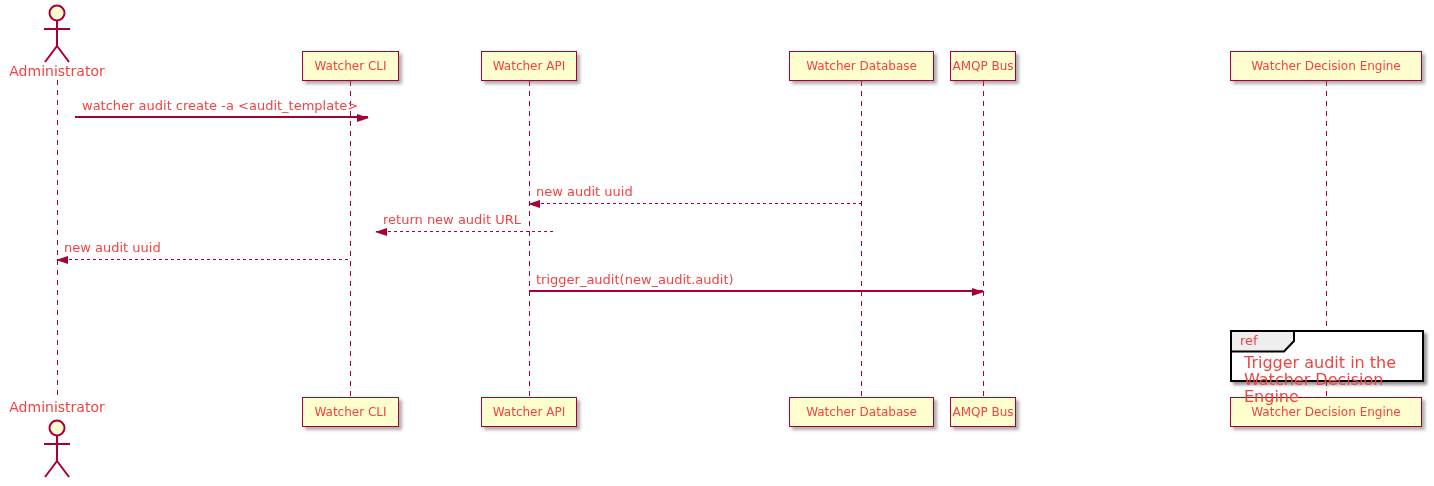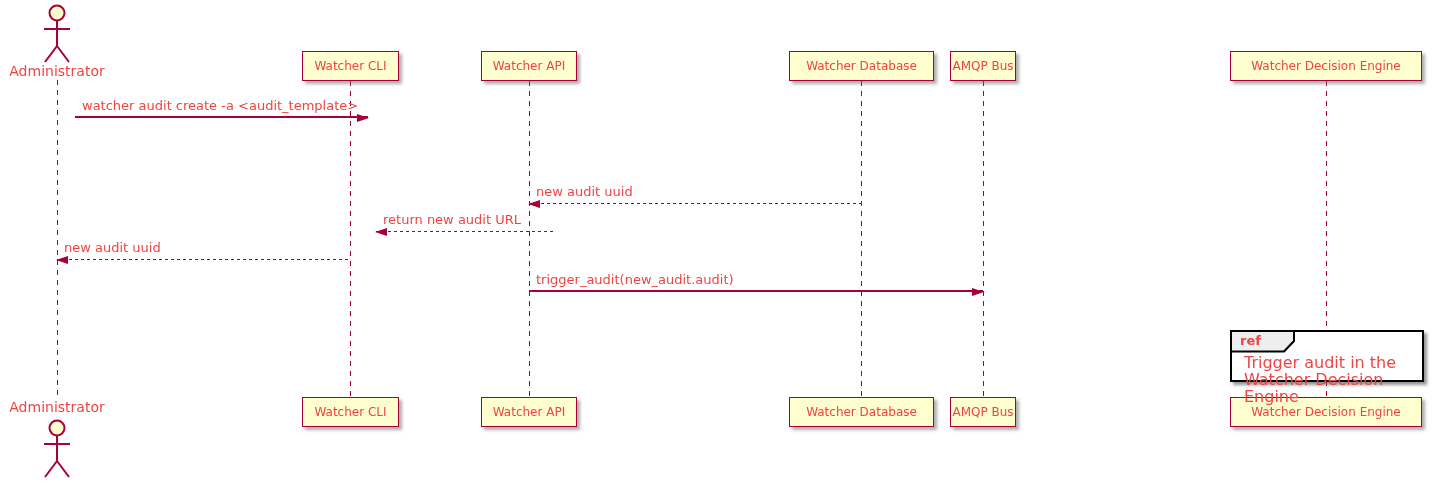--- a/index.html
+++ b/index.html
@@ -36,21 +36,21 @@
     border-top:4.5px solid transparent; border-bottom:4.5px solid transparent; }
   .arr-r { right:-1px; border-left:12px solid #a80036; }
   .arr-l { left:-1px;  border-right:12px solid #a80036; }
   .ref {
     position:absolute; left:1230px; top:330px; width:194px; height:52px; z-index:4;
     box-sizing:border-box; background:#ffffff; border:2px solid #000;
     box-shadow:3px 3px 3px rgba(90,90,90,0.65);
   }
   .ref-tag { position:absolute; left:-2px; top:-2px; width:66px; height:23px; }
   .ref-tag-text {
-    position:absolute; left:10px; top:3px; font-size:13px; font-weight:bold;
+    position:absolute; left:10px; top:3px; font-size:13px; font-weight:normal;
   }
   .ref-body { position:absolute; left:12px; top:22px; font-size:16px; line-height:17px; }
 </style>
 </head>
 <body>
 
 <div class="canvas">
 
   <div class="lifeline" style="left:57px;  top:80px; height:319px;"></div>
   <div class="lifeline" style="left:350px; top:81px; height:316px;"></div>

